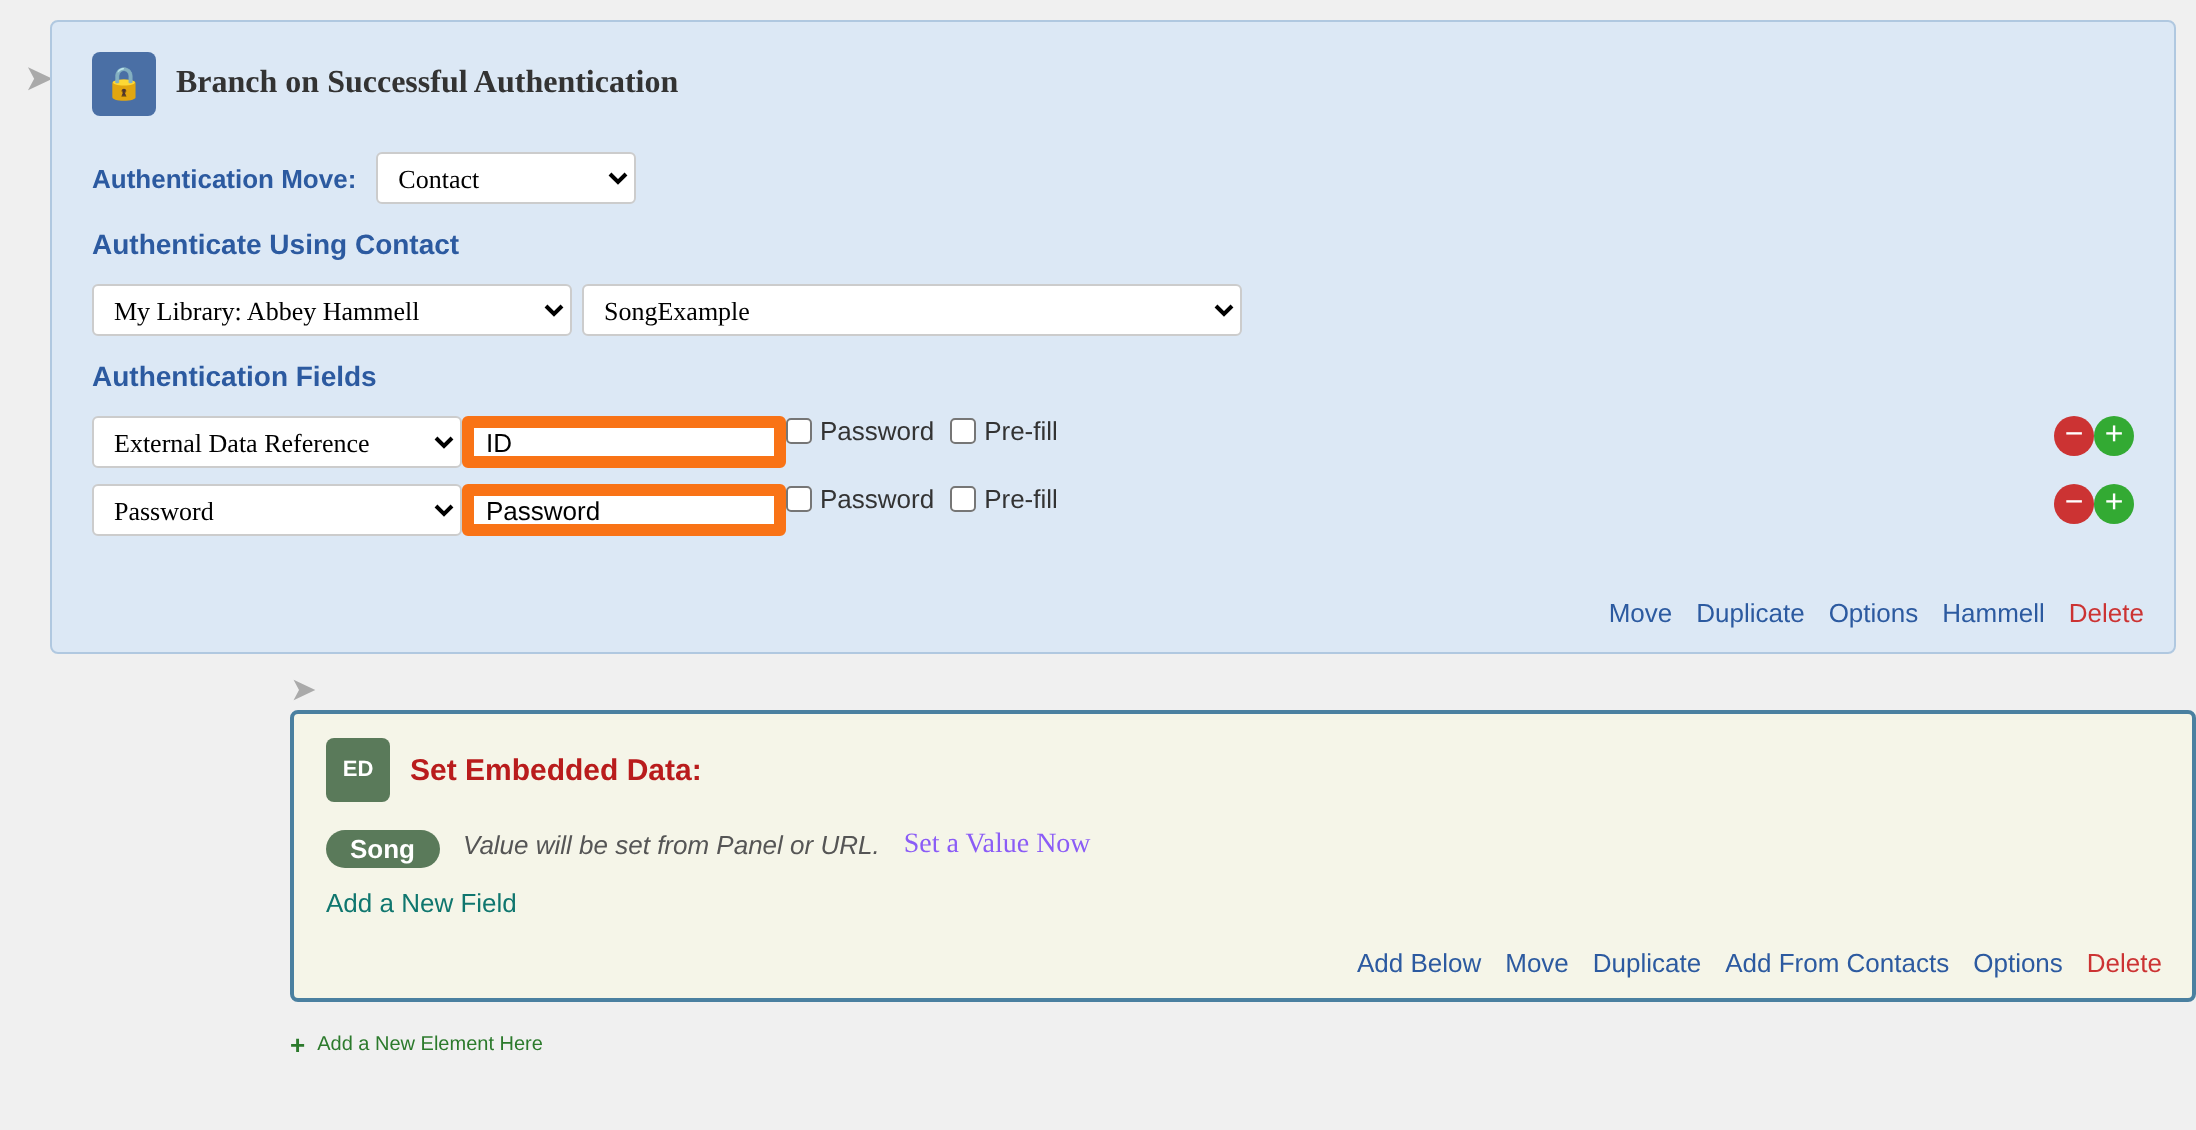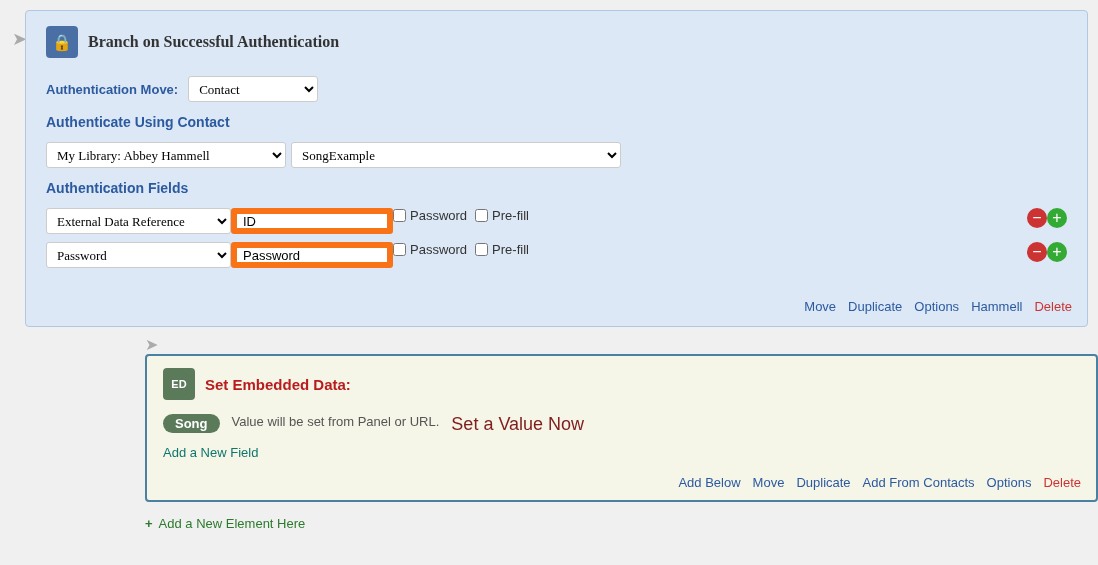--- a/index.html
+++ b/index.html
@@ -198,26 +198,28 @@
       background: #5a7a5a;
       color: white;
       border-radius: 12px;
       padding: 2px 12px;
       font-size: 13px;
       font-weight: bold;
     }
     .value-set-text {
       color: #555;
       font-size: 13px;
+      font-style: italic;
     }
     .set-value-link {
-      color: #7f1d1d;
-      cursor: pointer;
-      font-size: 18px;
-      text-decoration: none;
+      color: #8b5cf6;
+      cursor: pointer;
+      font-size: 14px;
+      text-decoration: none;
+      font-family: Liberation Serif, serif;
     }
     .add-field-link {
       color: #0f766e;
       cursor: pointer;
       font-size: 13px;
       text-decoration: none;
     }
     .embedded-actions {
       position: absolute;
       bottom: 10px;
@@ -237,21 +239,21 @@
     
     .add-element-row {
       margin-top: 14px;
       margin-left: 145px;
       display: flex;
       align-items: center;
       gap: 6px;
     }
     .add-element-link {
       color: #2c7a2c;
-      font-size: 13px;
+      font-size: 10px;
       cursor: pointer;
       text-decoration: none;
     }
     .plus-icon { color: #2c7a2c; font-weight: bold; }
   </style>
 </head>
 <body>
 
 <div class="page-wrapper">
 

